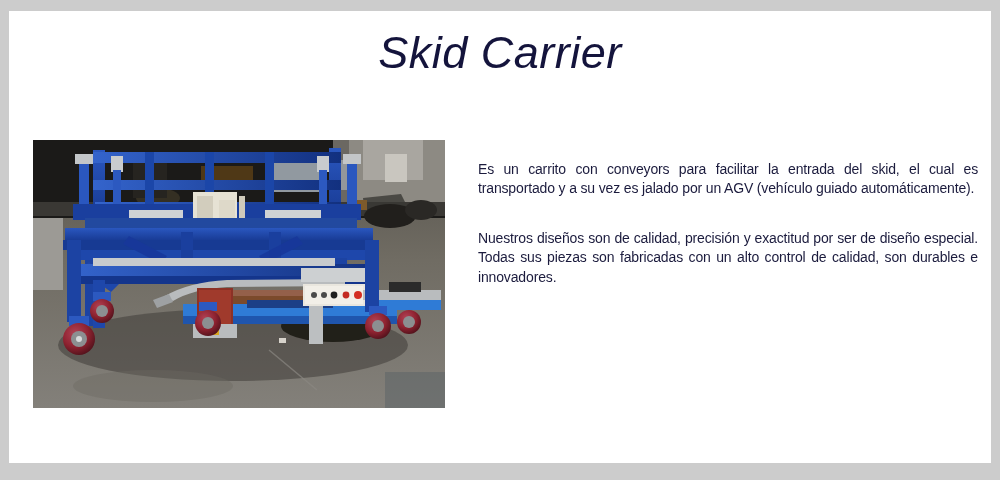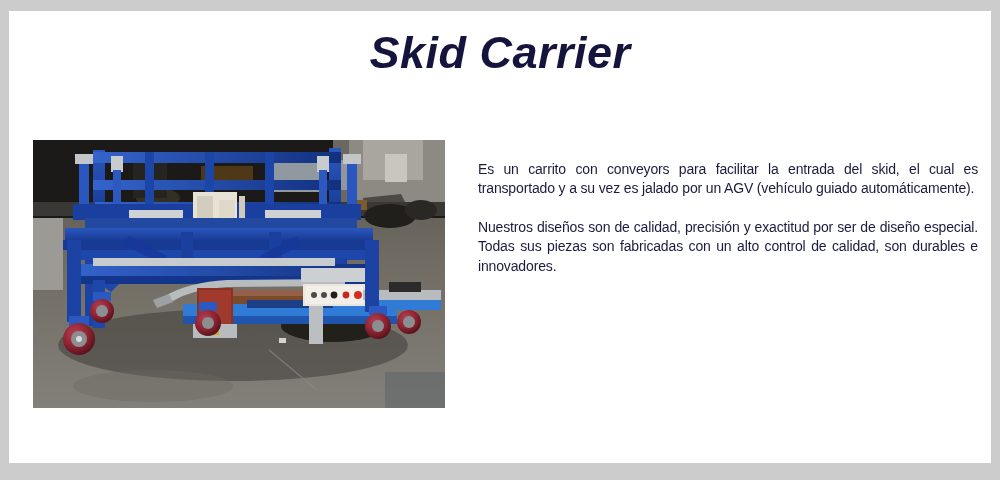--- a/index.html
+++ b/index.html
@@ -21,21 +21,21 @@
     height: 452px;
     background: #ffffff;
   }
   .page-title {
     position: absolute;
     left: 0;
     top: 16px;
     width: 982px;
     text-align: center;
     font-family: "Liberation Sans", sans-serif;
-    font-weight: bold;
+    font-weight: normal;
     font-style: italic;
     font-size: 45px;
     letter-spacing: 0.5px;
     color: #14143c;
     white-space: nowrap;
   }
 
   
   .photo {
     position: absolute;
@@ -57,21 +57,21 @@
     color: #1b1b3d;
     font-family: "Liberation Sans", sans-serif;
     font-size: 14px;
     line-height: 19.4px;
   }
   .para {
     margin: 0;
     text-align: justify;
     letter-spacing: -0.15px;
   }
-  .para + .para { margin-top: 19px; }
+  .para + .para { margin-top: 30px; }
 </style>
 </head>
 <body>
 
 <div class="page-frame">
 
   <div class="page-title">Skid Carrier</div>
 
   <div class="photo">
     <svg width="412" height="268" viewBox="0 0 412 268" xmlns="http://www.w3.org/2000/svg">

